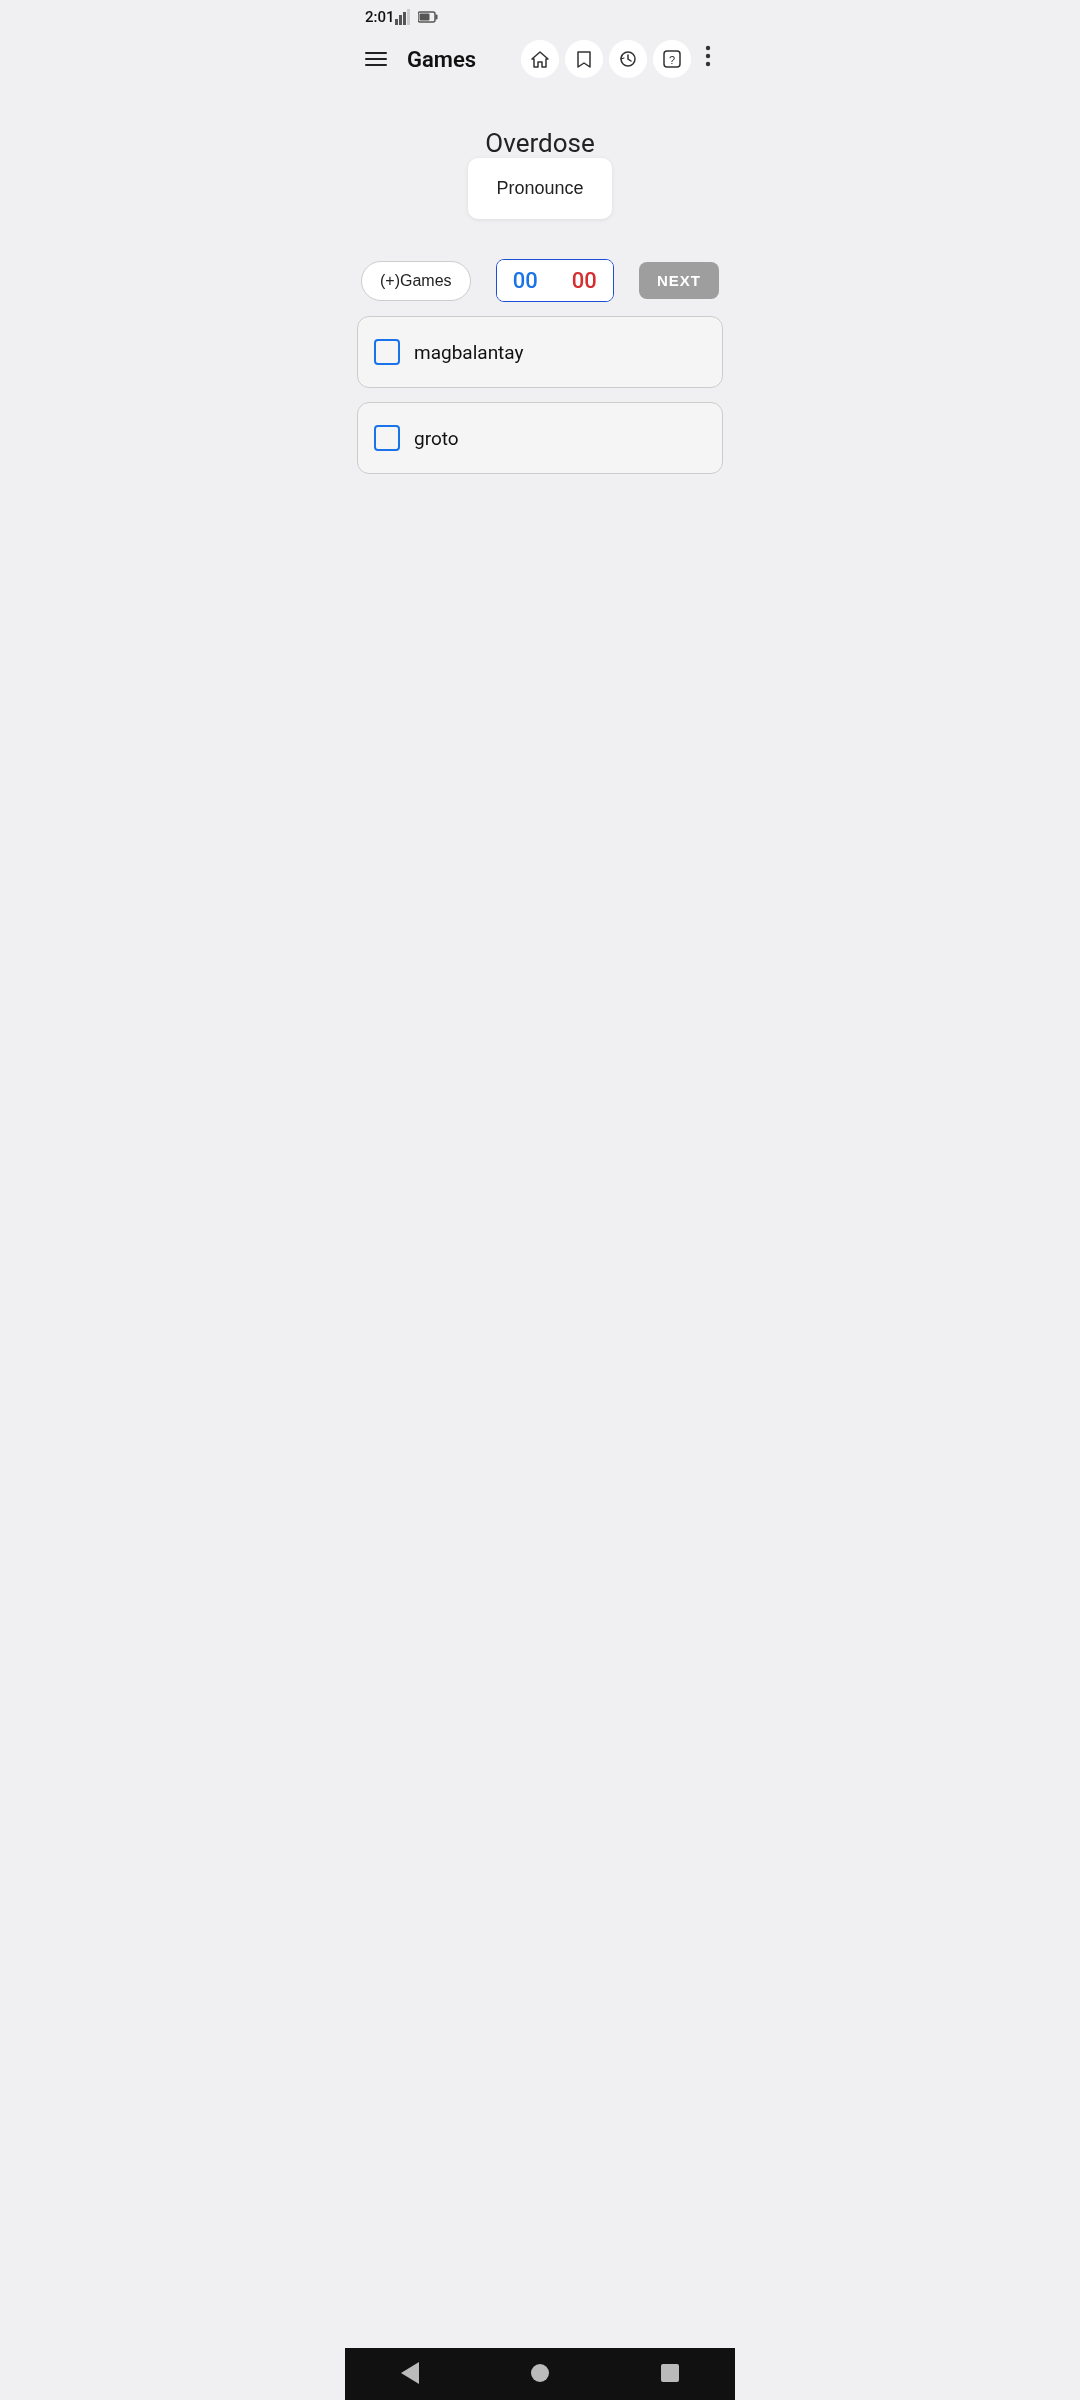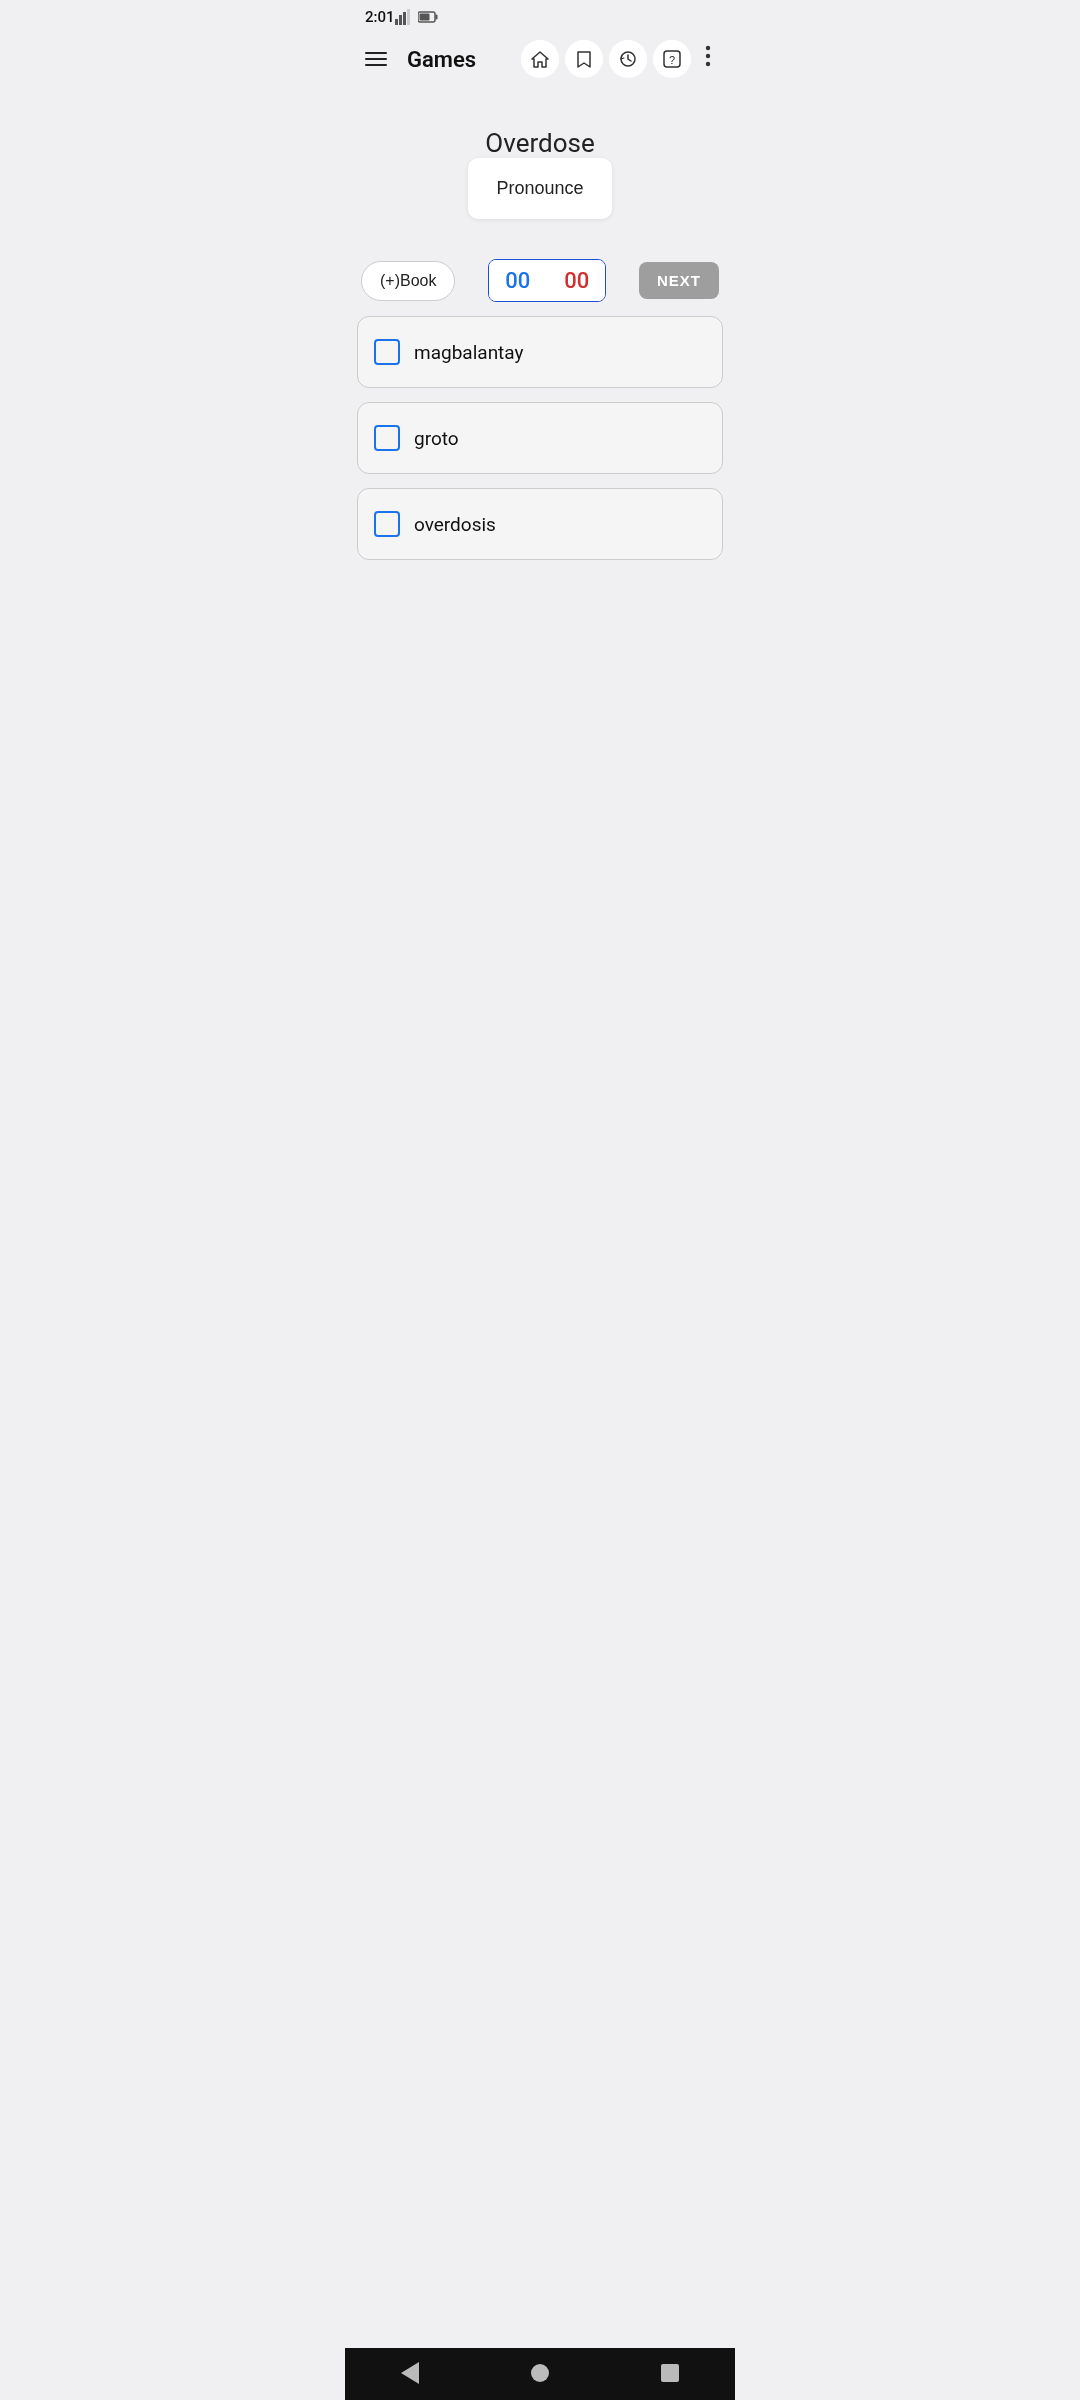--- a/index.html
+++ b/index.html
@@ -310,42 +310,38 @@
     </button>
   </div>
 </div>
 
 <div class="word-area">
   <span class="word-main">Overdose</span>
   <button class="word-pronounce-btn">Pronounce</button>
 </div>
 
 <div class="controls-row">
-  <button class="book-btn">(+)Book</button>
+  <button class="book-btn">(+)Games</button>
   <div class="score-box">
     <span class="score-left">00</span>
     <div class="score-divider"></div>
     <span class="score-right">00</span>
   </div>
   <button class="next-btn">NEXT</button>
 </div>
 
 <div class="options-list">
 
 <div class="option-card">
       <div class="option-checkbox"></div>
       <span class="option-label">magbalantay</span>
     </div>
     <div class="option-card">
       <div class="option-checkbox"></div>
       <span class="option-label">groto</span>
-    </div>
-    <div class="option-card">
-      <div class="option-checkbox"></div>
-      <span class="option-label">overdosis</span>
     </div>
   </div>
 
 <div class="bottom-nav">
   <button class="nav-btn">
     <div class="nav-triangle"></div>
   </button>
   <button class="nav-btn">
     <div class="nav-circle"></div>
   </button>

